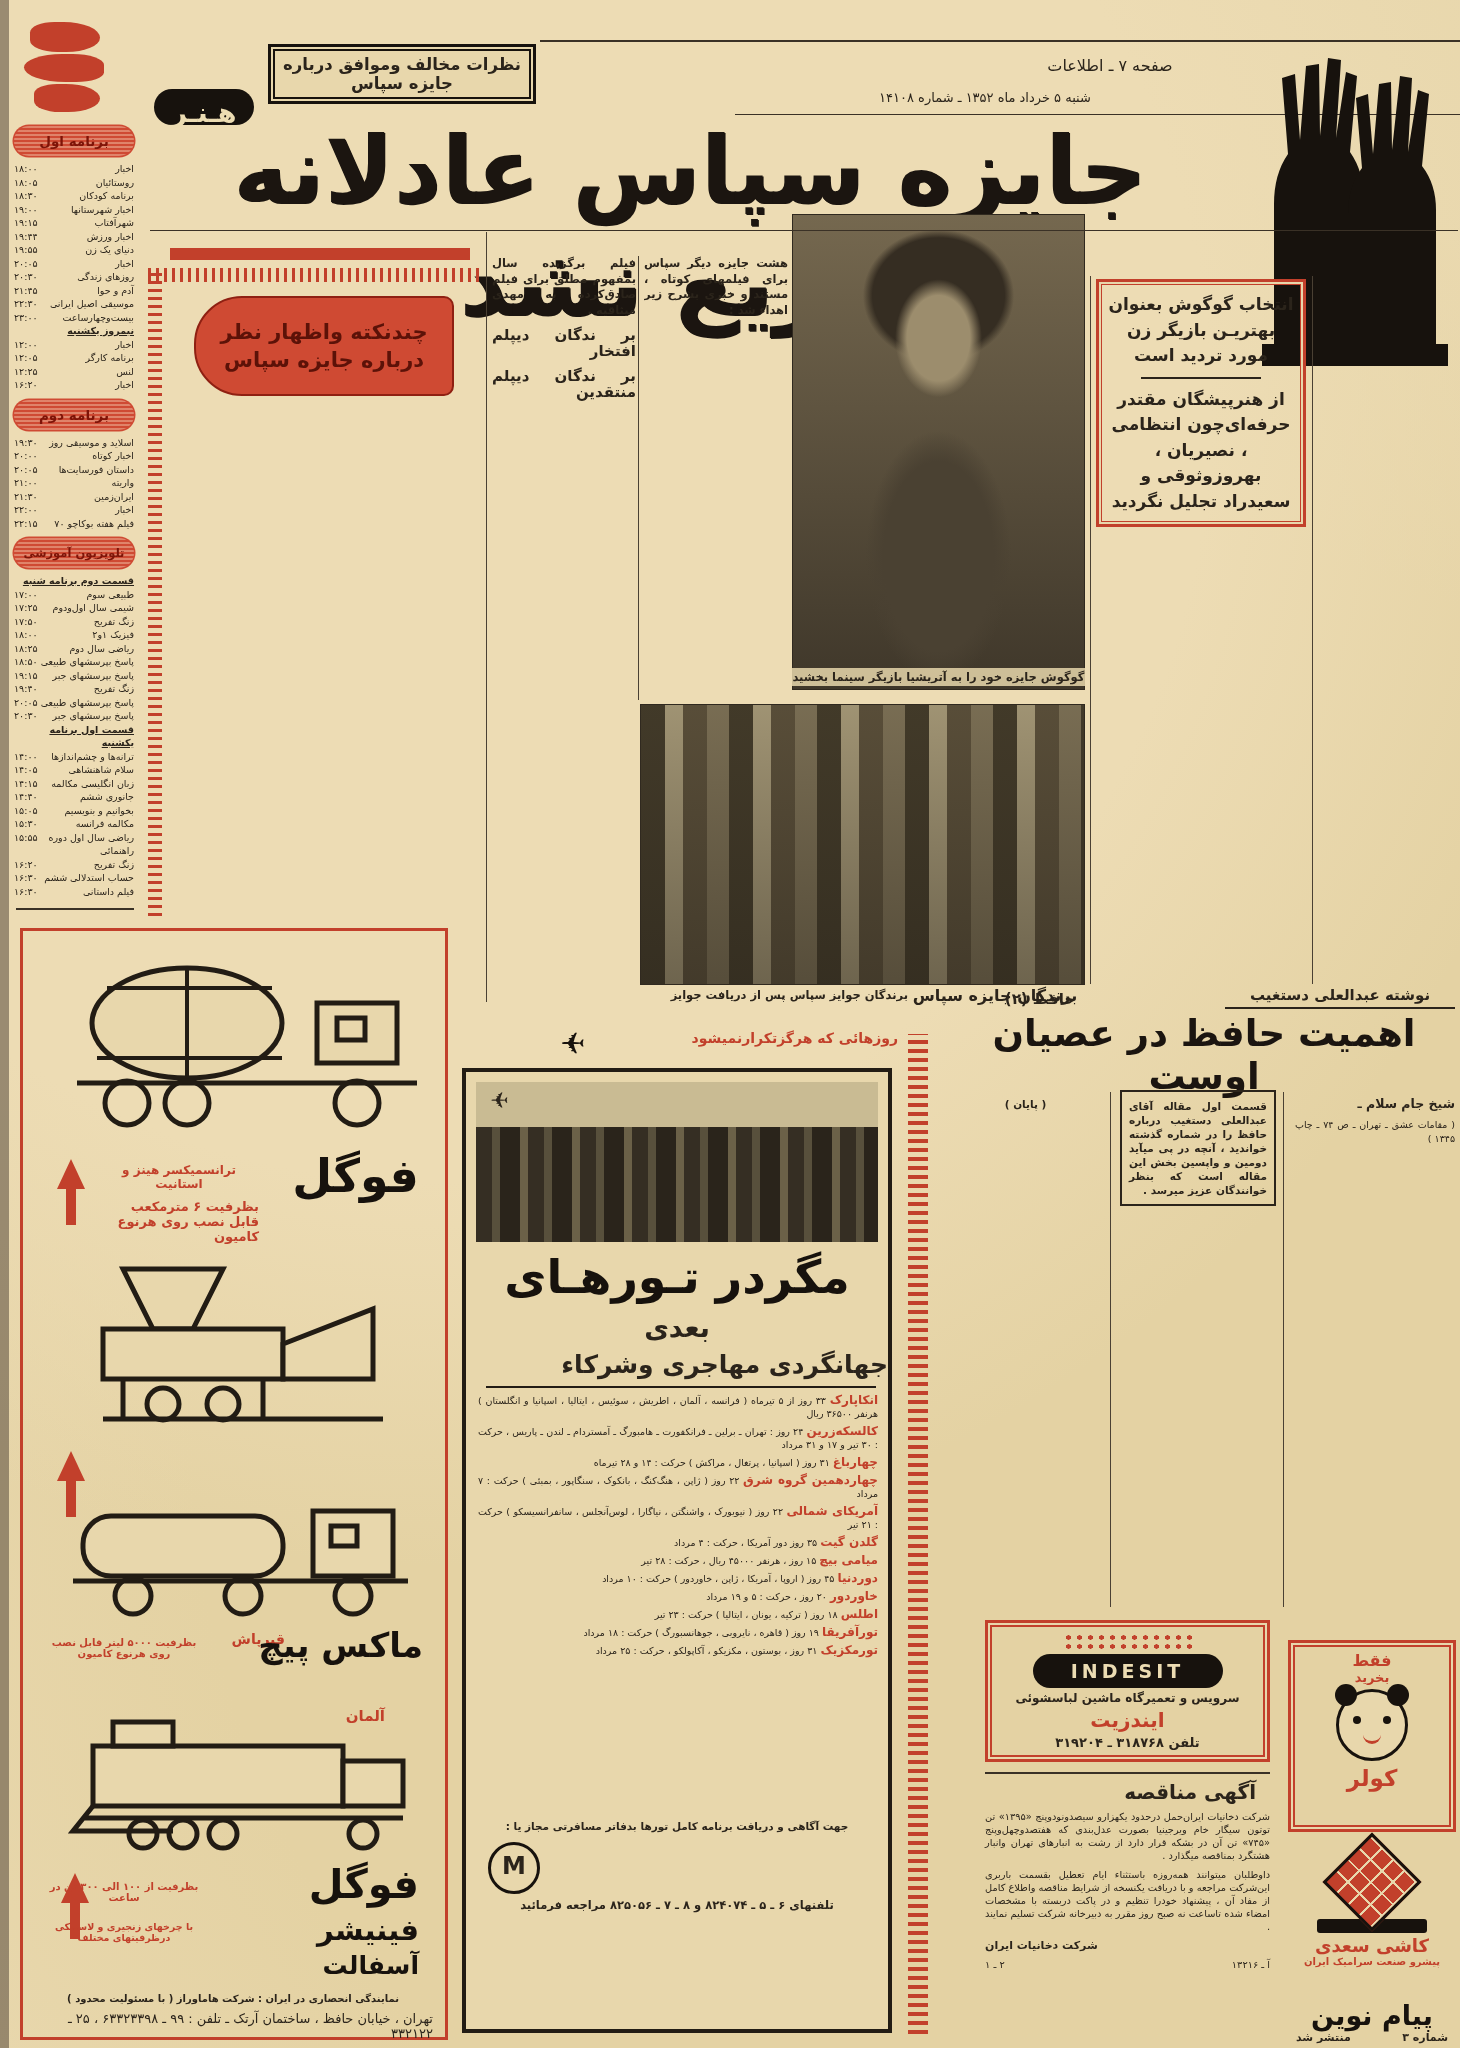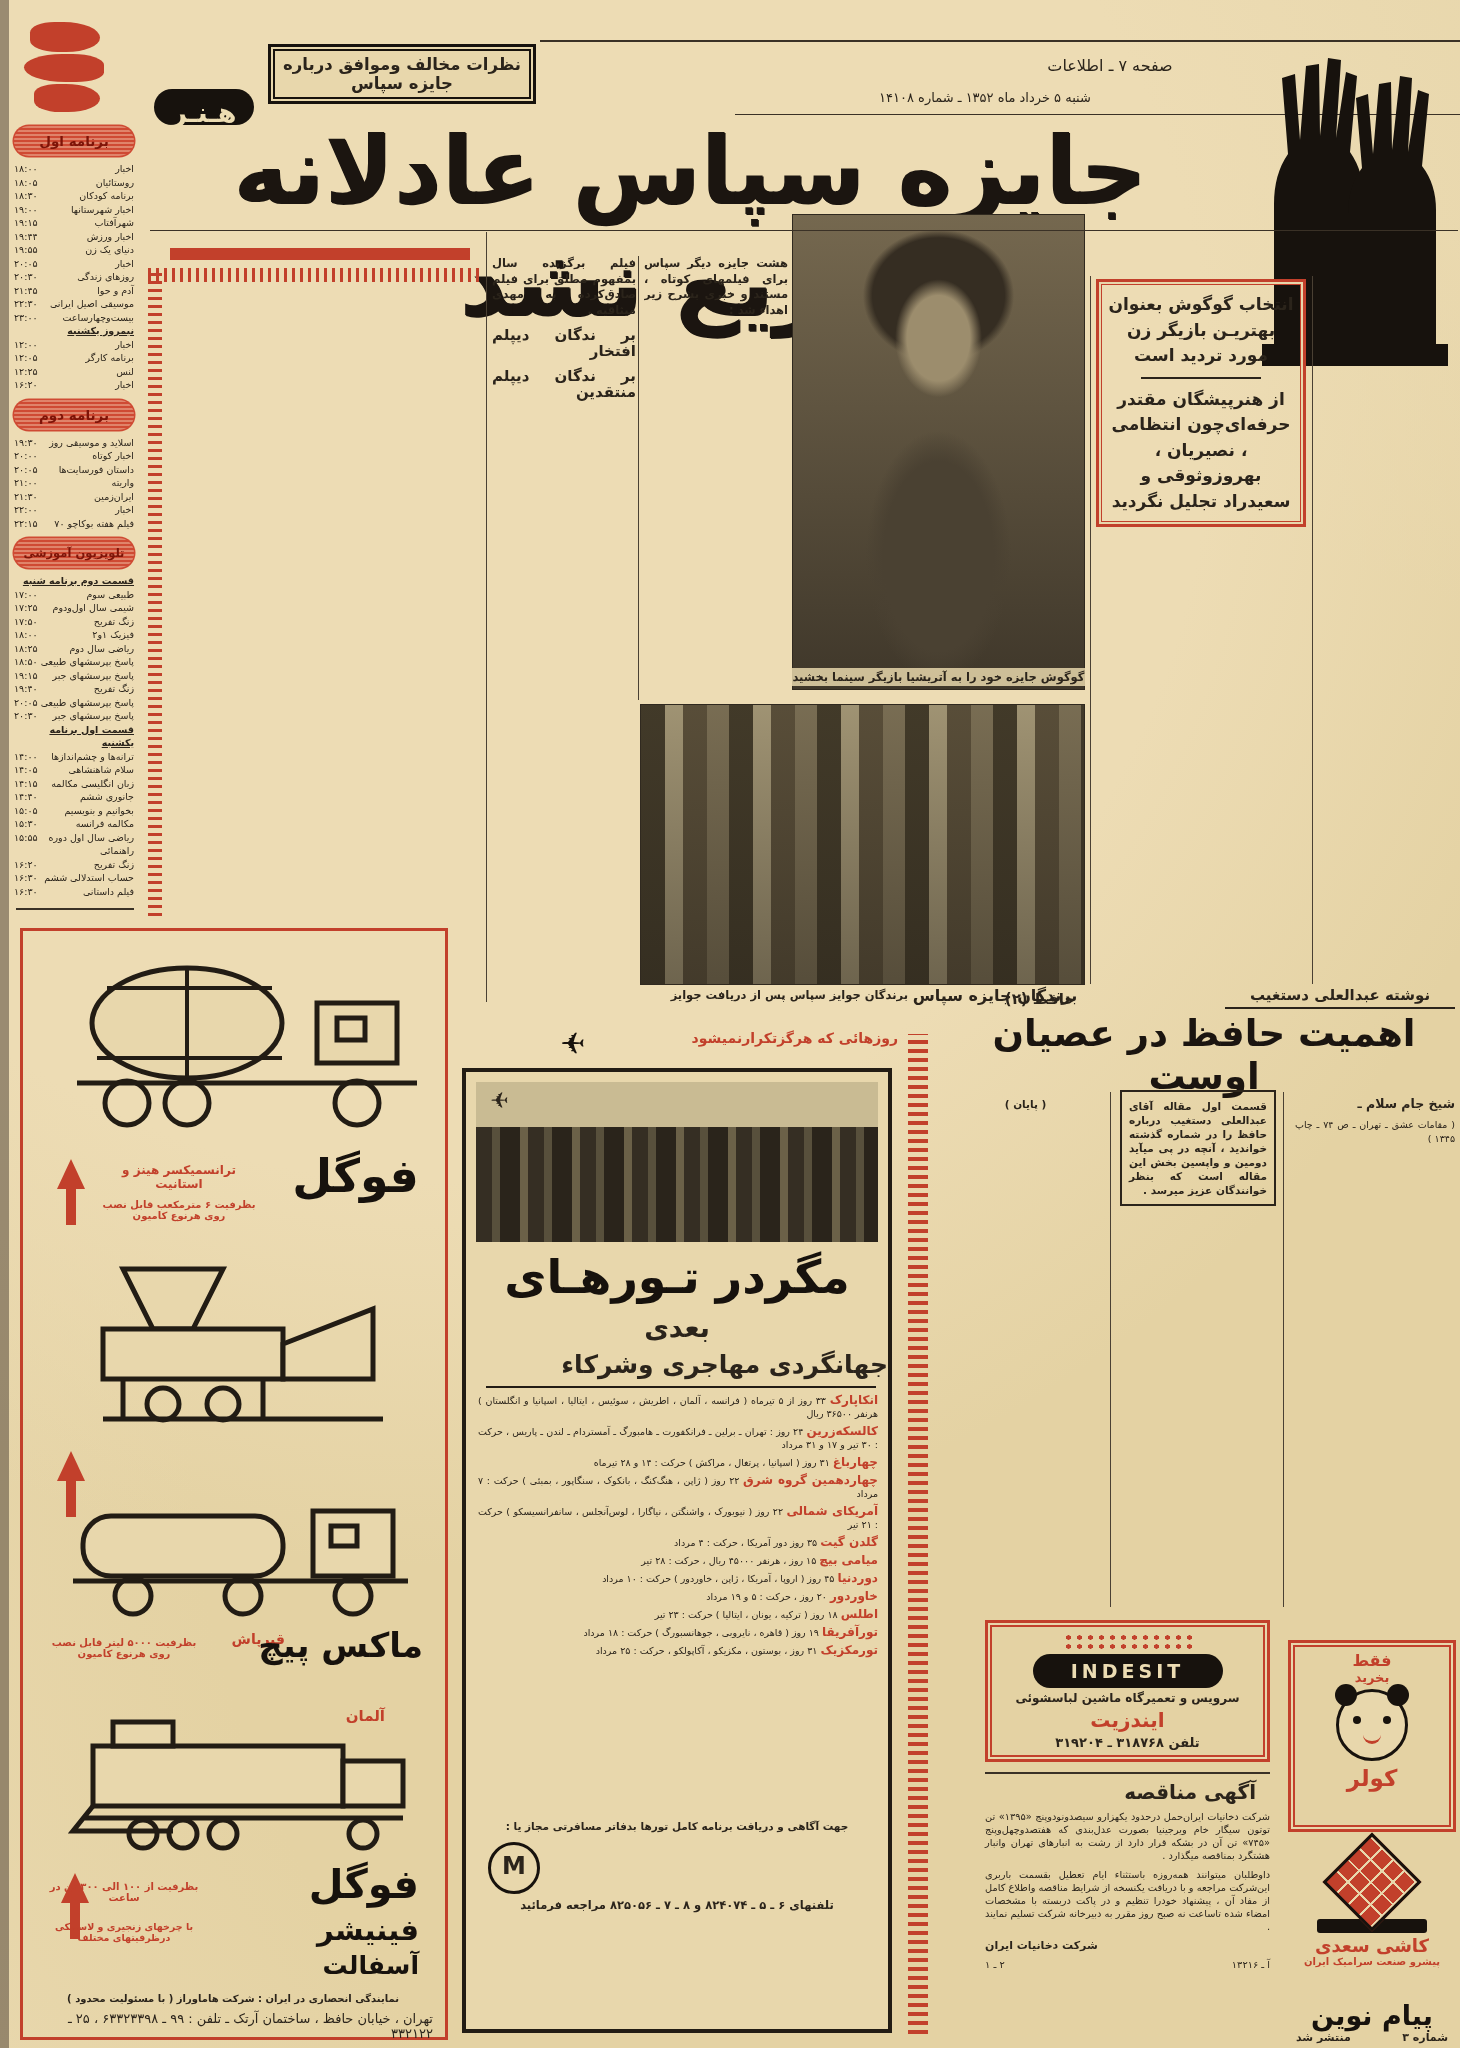--- a/index.html
+++ b/index.html
@@ -390,20 +390,24 @@
           </div>
         </div>
     </div>
   </div>
   <div class="abs rule" style="left:16px;top:908px;width:118px;height:2px;"></div>
 
   <div class="abs opbox">
     <div class="op-redbar"></div>
     <div class="hatch-h"></div>
     <div class="hatch-v"></div>
+    <div class="op-plaque">
+      <span>چندنکته واظهار نظر</span>
+      <span>درباره جایزه سپاس</span>
+    </div>
     <div class="opcol jp" style="right:16px;">
 
     <p></p>
         <p></p>
         <p></p>
         <p></p>
         <p></p>
       </div>
     <div class="opcol jp" style="left:20px;">
 
@@ -586,21 +590,21 @@
       <rect x="280" y="60" width="80" height="60" fill="#e8d7ac"></rect>
       <rect x="300" y="75" width="28" height="22" fill="#e8d7ac"></rect>
       <path d="M40,140 L380,140"></path>
       <circle cx="90" cy="160" r="22"></circle>
         <circle cx="150" cy="160" r="22"></circle>
         <circle cx="320" cy="160" r="22"></circle>
     </svg>
     <div class="m-arrow" style="left:34px;top:228px;"></div>
     <div class="brand-big" style="position:absolute;right:26px;top:218px;font-size:46px;">فوگل</div>
     <div class="mnote" style="position:absolute;left:76px;top:232px;width:160px;font-size:12px;">ترانسمیکسر هینز و استانیت</div>
-    <div class="mnote" style="position:absolute;left:76px;top:268px;width:160px;font-size:10px;">بظرفیت ۶ مترمکعب قابل نصب روی هرنوع کامیون</div>
+    <div class="mnote" style="position:absolute;left:76px;top:268px;width:160px;font-size:13px;text-align:right;">بظرفیت ۶ مترمکعب قابل نصب روی هرنوع کامیون</div>
 
     <svg class="lineart" style="position:absolute;left:40px;top:318px;" width="340" height="190" viewBox="0 0 340 190">
       <path d="M60,20 L160,20 L130,80 L90,80 Z" fill="#e8d7ac"></path>
       <rect x="40" y="80" width="180" height="50" fill="#e8d7ac"></rect>
       <path d="M220,95 L310,60 L310,130 L220,130 Z" fill="#e8d7ac"></path>
       <path d="M60,130 L60,170 M200,130 L200,170 M40,170 L320,170"></path>
       <circle cx="100" cy="155" r="16"></circle>
         <circle cx="160" cy="155" r="16"></circle>
     </svg>
     <div class="m-arrow" style="left:34px;top:520px;"></div>

